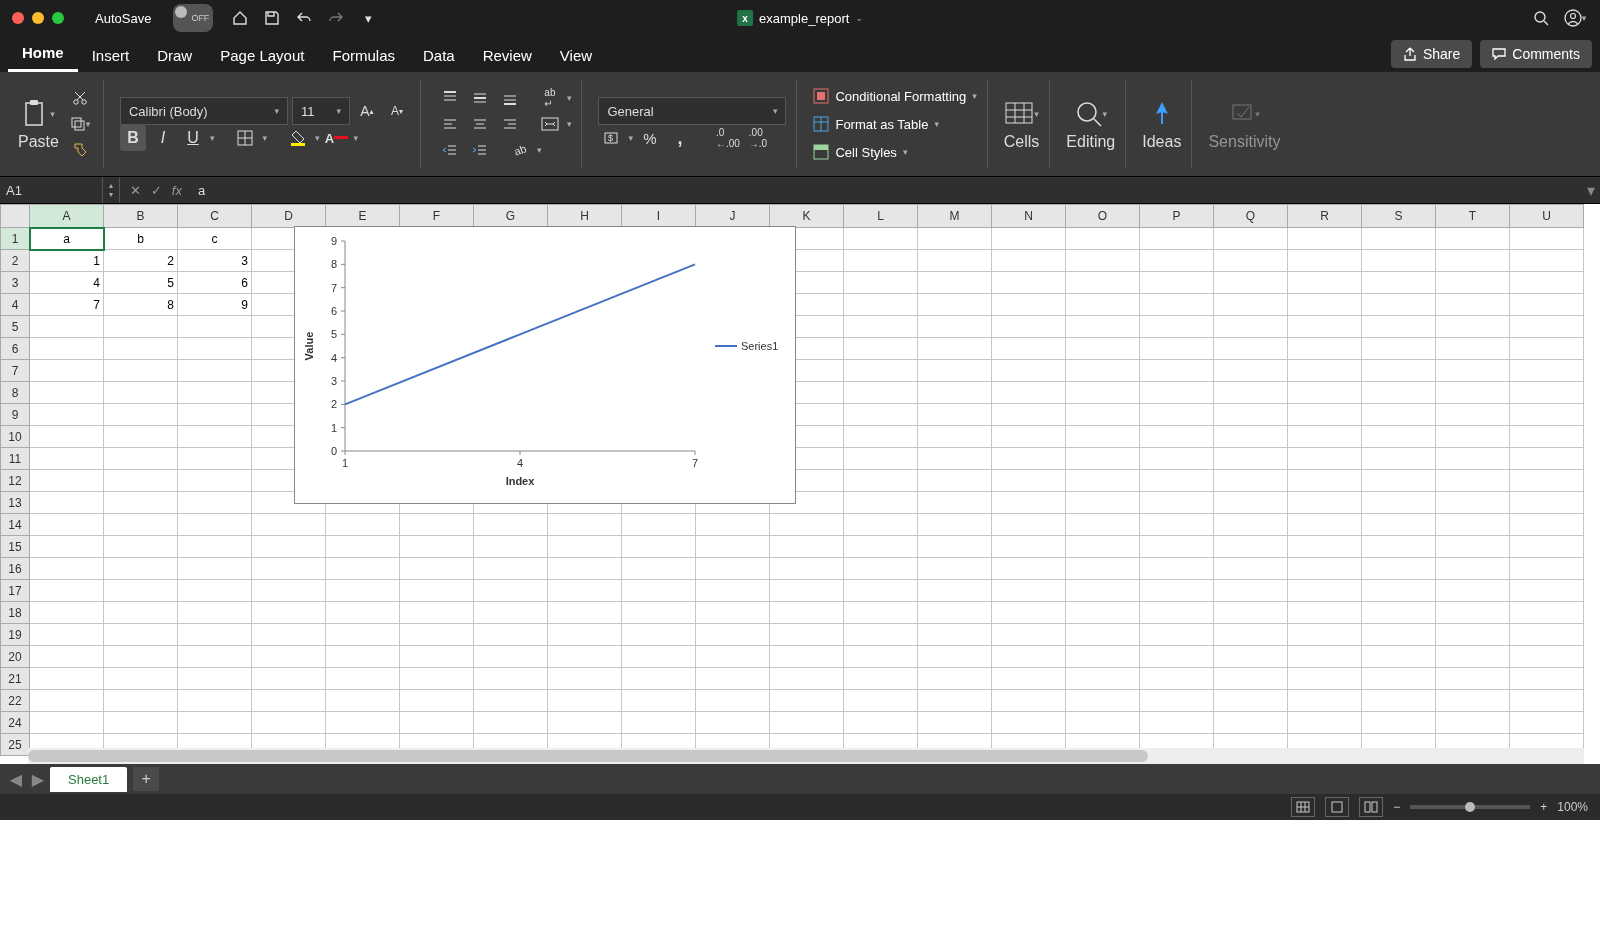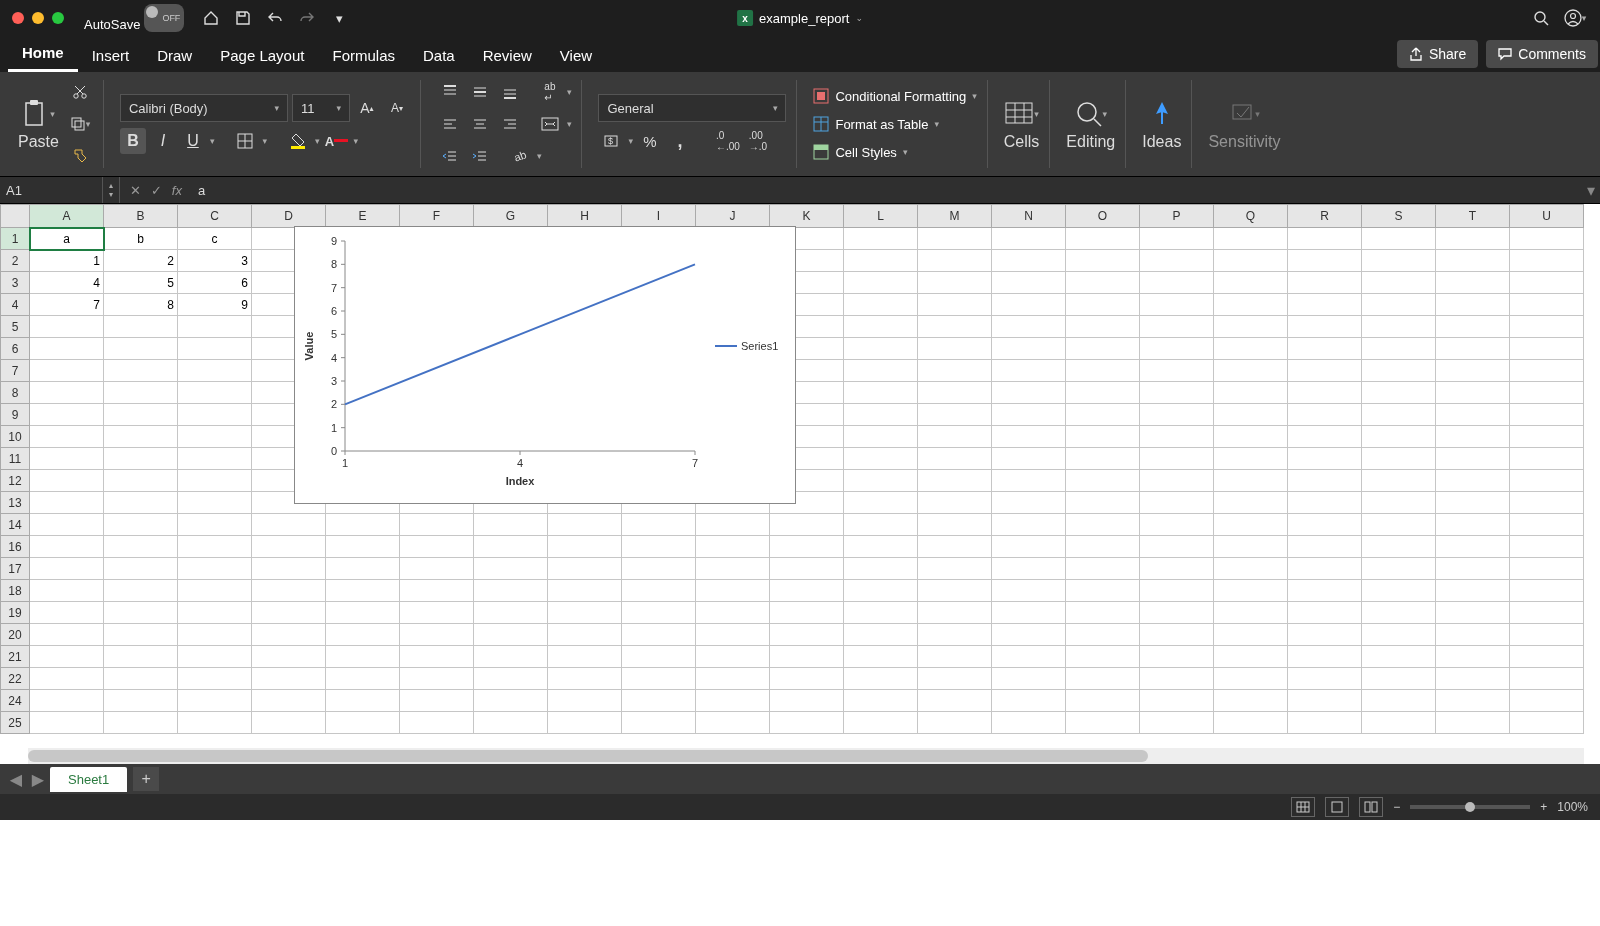--- a/index.html
+++ b/index.html
@@ -13,43 +13,43 @@
     --grid-border:#d0d0d0;
     --row-header:#e6e6e6;
     --cell-border:#c6c6c6;
     --sel-border:#1f7e43;
   }
   html,body{margin:0;padding:0;width:1600px;height:926px;overflow:hidden;font-family:"Segoe UI",Arial,sans-serif;background:#ffffff;}
   
   .title-bar{height:36px;background:var(--bg-darker);display:flex;align-items:center;color:var(--text-light);font-size:13px;position:relative;}
   .traffic{display:flex;gap:8px;margin-left:12px;}
   .dot{width:12px;height:12px;border-radius:50%;}
-  .autosave{display:flex;align-items:flex-end;margin-left:20px;gap:4px;}
+  .autosave{display:flex;align-items:center;margin-left:31px;gap:22px;}
   .toggle{width:36px;height:28px;border-radius:8px;background:#555;position:relative;font-size:9px;color:#ccc;display:flex;align-items:center;justify-content:flex-end;padding-right:4px;}
   .toggle::before{content:"";width:12px;height:12px;border-radius:50%;background:#bbb;position:absolute;left:2px;top:2px;}
   .qat{display:flex;gap:14px;margin-left:18px;align-items:center;}
   .qat-icon{width:18px;height:18px;display:flex;align-items:center;justify-content:center;color:#e0e0e0;}
   .title-center{position:absolute;left:50%;transform:translateX(-50%);display:flex;align-items:center;gap:6px;}
   .xl-icon{width:16px;height:16px;background:var(--accent-green);border-radius:2px;display:flex;align-items:center;justify-content:center;font-size:10px;font-weight:bold;}
   .title-right{margin-left:auto;display:flex;gap:16px;margin-right:16px;align-items:center;}
   
   .tab-row{height:36px;background:var(--bg-darker);display:flex;align-items:flex-end;padding-left:8px;gap:0;}
   .tab{padding:8px 14px;color:var(--text-light);font-size:15px;cursor:pointer;}
   .tab.active{border-bottom:3px solid #ffffff;font-weight:600;margin-top:28px;}
-  .tab-right{margin-left:auto;display:flex;gap:8px;margin-right:2px;padding-bottom:4px;}
+  .tab-right{margin-left:auto;display:flex;gap:8px;margin-right:8px;padding-bottom:4px;}
   .btn-pill{background:#4a4a4a;color:#fff;padding:6px 12px;border-radius:4px;font-size:14px;display:flex;align-items:center;gap:6px;}
   
   .ribbon{height:104px;background:var(--bg-ribbon);display:flex;align-items:center;padding:0 8px;gap:6px;color:var(--text-light);}
   .group{height:88px;display:flex;align-items:center;padding:0 10px;gap:8px;position:relative;border-right:1px solid #555;}
   .vstack{display:flex;flex-direction:column;align-items:center;gap:2px;font-size:12px;}
   .icon-btn{width:26px;height:26px;display:flex;align-items:center;justify-content:center;color:#ddd;border-radius:3px;}
   .font-box{background:#2f2f2f;border:1px solid #555;height:26px;display:flex;align-items:center;padding:0 8px;font-size:13px;color:#ddd;gap:6px;}
   .dd{font-size:9px;color:#aaa;}
   .row{display:flex;gap:4px;align-items:center;}
-  .col{display:flex;flex-direction:column;gap:6px;}
+  .col{display:flex;flex-direction:column;}
   .bigicon{width:34px;height:34px;display:flex;align-items:center;justify-content:center;}
   .label-under{font-size:16px;color:#ddd;}
   .cond-list{display:flex;flex-direction:column;gap:12px;font-size:13px;}
   .cond-item{display:flex;align-items:center;gap:6px;}
   .mini-icon{width:16px;height:16px;}
   
   .fbar{height:26px;background:#2f2f2f;display:flex;align-items:center;border-top:1px solid #000;border-bottom:1px solid #000;}
   .namebox{width:96px;height:100%;color:#ddd;font-size:13px;display:flex;align-items:center;padding-left:6px;border-right:1px solid #555;}
   .stepper{width:16px;display:flex;flex-direction:column;font-size:8px;color:#aaa;align-items:center;border-right:1px solid #555;height:100%;justify-content:center;}
   .fbar-btns{display:flex;gap:10px;padding:0 10px;color:#999;font-size:13px;align-items:center;}
@@ -818,20 +818,44 @@
           <td class="cell "></td>
           <td class="cell "></td>
           <td class="cell "></td>
           <td class="cell "></td>
           <td class="cell "></td>
           <td class="cell "></td>
           <td class="cell "></td>
           <td class="cell "></td>
         </tr>
         <tr>
+          <th class="rowh">15</th>
+          <td class="cell "></td>
+          <td class="cell "></td>
+          <td class="cell "></td>
+          <td class="cell "></td>
+          <td class="cell "></td>
+          <td class="cell "></td>
+          <td class="cell "></td>
+          <td class="cell "></td>
+          <td class="cell "></td>
+          <td class="cell "></td>
+          <td class="cell "></td>
+          <td class="cell "></td>
+          <td class="cell "></td>
+          <td class="cell "></td>
+          <td class="cell "></td>
+          <td class="cell "></td>
+          <td class="cell "></td>
+          <td class="cell "></td>
+          <td class="cell "></td>
+          <td class="cell "></td>
+          <td class="cell "></td>
+        </tr>
+        <tr>
           <th class="rowh">16</th>
           <td class="cell "></td>
           <td class="cell "></td>
           <td class="cell "></td>
           <td class="cell "></td>
           <td class="cell "></td>
           <td class="cell "></td>
           <td class="cell "></td>
           <td class="cell "></td>
           <td class="cell "></td>

